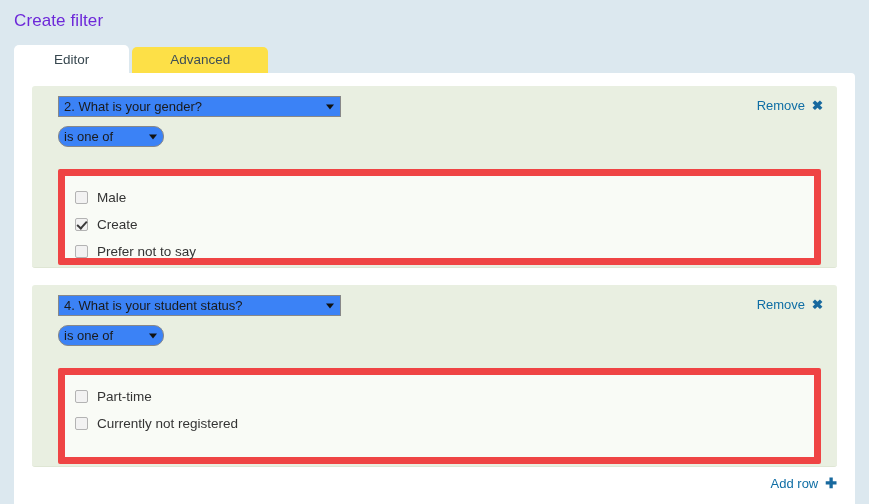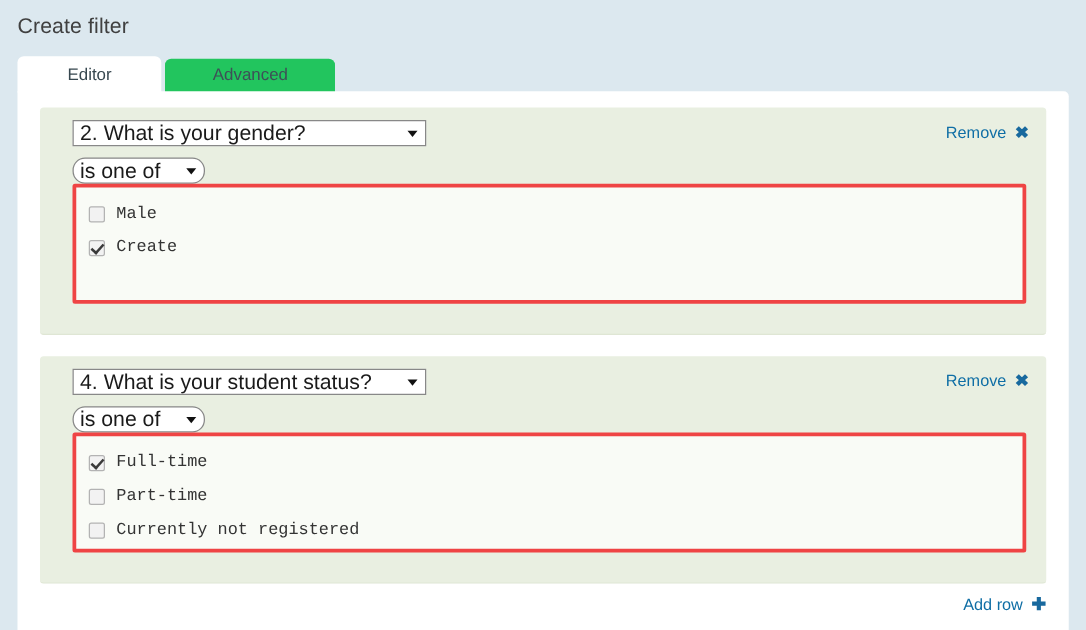--- a/index.html
+++ b/index.html
@@ -21,21 +21,21 @@
     width: 869px;
     height: 504px;
   }
 
   
   .page-title {
     position: absolute;
     left: 14px;
     top: 9px;
     font-size: 17px;
-    color: #404040;
+    color: #6d28d9;
     letter-spacing: 0.1px;
     line-height: 24px;
     white-space: nowrap;
   }
 
   
   .tabstrip {
     position: absolute;
     left: 14px;
     top: 45px;
@@ -55,21 +55,21 @@
     box-sizing: border-box;
   }
   .tab.active {
     background: #ffffff;
     color: #37474f;
     height: 29px;
     line-height: 29px;
     padding: 0 40px;
   }
   .tab.inactive {
-    background: #22c55e;
+    background: #fde047;
     color: #3e4f57;
     margin-left: 3px;
     padding: 0 38px;
     height: 27px;
     line-height: 26px;
   }
 
   
   .panel {
     position: absolute;
@@ -110,24 +110,24 @@
     margin-left: 7px;
     font-weight: bold;
     font-size: 13px;
     color: #18699e;
     transform: scaleX(1.05);
   }
 
   
   .sel {
     position: absolute;
-    background: #ffffff;
+    background: #3b82f6;
     border: 1px solid #888888;
     box-sizing: border-box;
-    font-size: 17px;
+    font-size: 13px;
     color: #1a1a1a;
     line-height: 19px;
     padding: 0 22px 0 5px;
     white-space: nowrap;
     overflow: hidden;
     cursor: pointer;
   }
   .sel .arrow {
     position: absolute;
     right: 6px;
@@ -151,29 +151,28 @@
     width: 106px;
     height: 21px;
     line-height: 19px;
     border-radius: 10px;
   }
 
   
   .options-box {
     position: absolute;
     left: 26px;
-    top: 61px;
+    top: 83px;
     width: 763px;
     height: 96px;
     background: #f9fbf6;
-    border: 3px solid #ef4444;
+    border: 7px solid #ef4444;
     border-radius: 2px;
     box-sizing: border-box;
     padding: 8px 0 0 10px;
-    font-family: Liberation Mono, monospace;
   }
   .option {
     display: flex;
     align-items: center;
     height: 27px;
     cursor: pointer;
   }
   .cbx {
     width: 13px;
     height: 13px;
@@ -254,20 +253,24 @@
 
       <div class="options-box">
         <div class="option">
           <span class="cbx"></span>
           <span class="option-label">Male</span>
         </div>
         <div class="option">
           <span class="cbx checked"></span>
           <span class="option-label">Create</span>
         </div>
+        <div class="option">
+          <span class="cbx"></span>
+          <span class="option-label">Prefer not to say</span>
+        </div>
       </div>
     </div>
 
     <div class="filter-row" id="filter-row-1">
 
       <div class="remove-link">
         <span>Remove</span><span class="x-icon">✖</span>
       </div>
 
       <div class="sel sel-question">
@@ -275,24 +278,20 @@
         <span class="arrow"></span>
       </div>
 
       <div class="sel sel-operator">
         <span>is one of</span>
         <span class="arrow"></span>
       </div>
 
       <div class="options-box">
         <div class="option">
-          <span class="cbx checked"></span>
-          <span class="option-label">Full-time</span>
-        </div>
-        <div class="option">
           <span class="cbx"></span>
           <span class="option-label">Part-time</span>
         </div>
         <div class="option">
           <span class="cbx"></span>
           <span class="option-label">Currently not registered</span>
         </div>
       </div>
     </div>
 

